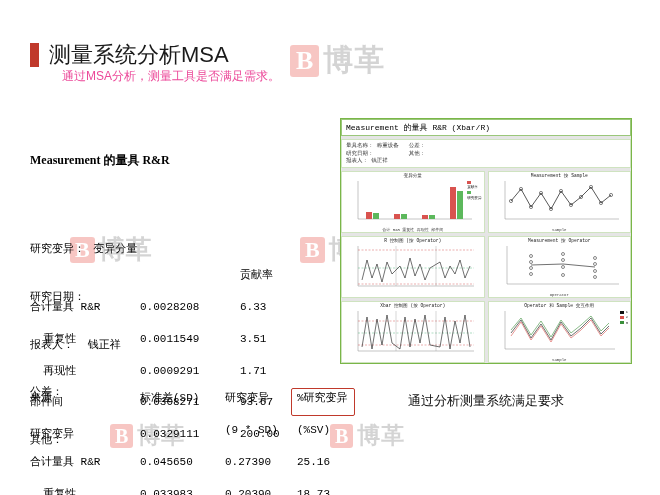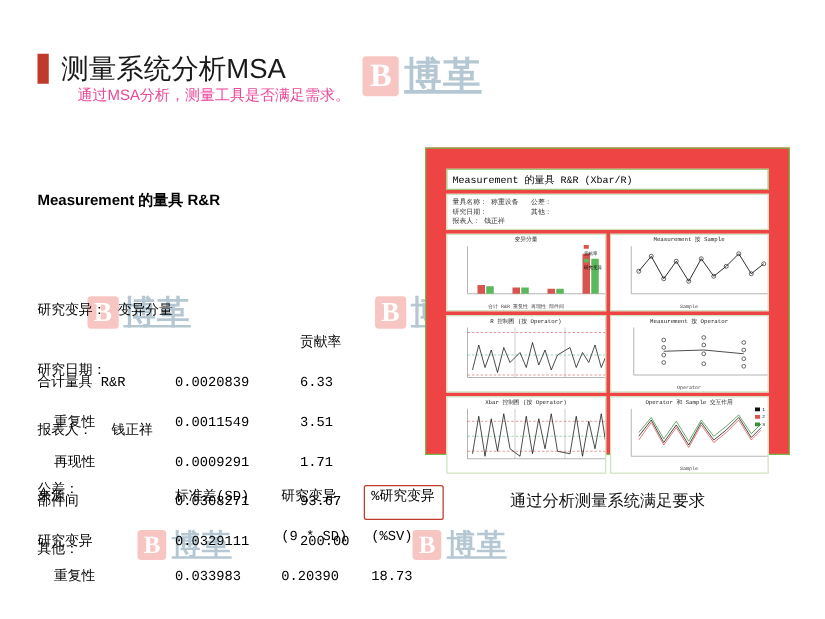--- a/index.html
+++ b/index.html
@@ -7,21 +7,21 @@
     width:660px;height:495px;overflow:hidden;background:#ffffff;
     font-family:"Liberation Sans", sans-serif;
     position:relative;
   }
   
   .wm{position:absolute;display:flex;align-items:center;gap:4px;opacity:.30;pointer-events:none;}
   .wm .bg-mark{
     background:#E8453C;color:#fff;font-weight:bold;font-family:"Liberation Serif",serif;
     display:inline-block;padding:1px 4px;border-radius:3px;line-height:1;
   }
-  .wm .bg-text{color:#0c4a6e;font-weight:bold;font-family:"Liberation Serif",serif;letter-spacing:1px;text-decoration:underline;}
+  .wm .bg-text{color:#737373;font-weight:bold;font-family:"Liberation Serif",serif;letter-spacing:1px;}
   .wm-a{top:40px;left:290px;}
   .wm-a .bg-mark{font-size:26px;padding:3px 6px;}
   .wm-a .bg-text{font-size:30px;}
   .wm-b{top:232px;left:70px;}
   .wm-b .bg-mark{font-size:22px;padding:2px 5px;}
   .wm-b .bg-text{font-size:26px;}
   .wm-c{top:232px;left:300px;}
   .wm-c .bg-mark{font-size:22px;padding:2px 5px;}
   .wm-c .bg-text{font-size:26px;}
   .wm-d{top:420px;left:110px;}
@@ -33,41 +33,41 @@
 
   
   .title-row{position:absolute;left:30px;top:40px;display:flex;align-items:center;gap:10px;}
   .title-bar{width:9px;height:24px;background:#C0392B;}
   .title-text{font-size:22px;color:#1a1a1a;font-family:"Liberation Sans",sans-serif;}
   .subtitle{position:absolute;left:62px;top:68px;font-size:12px;color:#ec4899;}
 
   
   .report{
     position:absolute;left:30px;top:120px;width:300px;
-    font-family:Liberation Sans, sans-serif;font-size:11px;color:#000;line-height:1.45;
+    font-family:Liberation Serif, serif;font-size:11px;color:#000;line-height:1.45;
     white-space:pre;
   }
   .report .hdr{font-weight:bold;font-size:12px;}
   .r-line{white-space:pre;}
 
   .block2{
     position:absolute;left:30px;top:375px;width:360px;
     font-family:"Liberation Mono", monospace;font-size:11px;color:#000;line-height:1.45;
     white-space:pre;
   }
   .hilite{
     position:absolute;left:291px;top:388px;width:62px;height:26px;
     border:1px solid #C0392B;border-radius:2px;
   }
   .concl{position:absolute;left:408px;top:392px;font-size:13px;color:#111;}
 
   
   .panel{
     position:absolute;left:340px;top:118px;width:292px;height:246px;
-    border:1px solid #7ab648;background:#ef4444;box-sizing:border-box;padding:16px;
+    border:1px solid #7ab648;background:#e5e5e5;box-sizing:border-box;padding:0;
   }
   .panel-title{
     font-family:"Liberation Mono", monospace;font-size:8px;color:#000;
     border:1px solid #9ac77a;background:#ffffff;padding:2px 4px;margin-bottom:3px;
   }
   .panel-info{
     display:flex;gap:10px;font-family:"Liberation Mono", monospace;font-size:5.5px;color:#333;
     background:#ffffff;border:1px solid #cfe3c0;padding:2px 4px;margin-bottom:3px;
   }
   .panel-info div{line-height:1.4;}
@@ -121,30 +121,31 @@
   <div style="height:8px"></div>
   <div class="r-line"><span>研究变异：</span>   <span>变异分量</span></div>
   <div class="r-line"><span>研究日期：</span>   <span></span></div>
   <div class="r-line"><span>报表人：</span>     <span>钱正祥</span></div>
   <div class="r-line"><span>公差：</span></div>
   <div class="r-line"><span>其他：</span></div>
 </div>
 
 <div style="position:absolute;left:30px;top:252px;width:310px;font-family:'Liberation Mono',monospace;font-size:11px;line-height:1.45;white-space:pre;">
 <div class="r-line"><span style="display:inline-block;width:210px"></span><span>贡献率</span></div>
-<div class="r-line"><span style="display:inline-block;width:110px">合计量具 R&amp;R</span><span style="display:inline-block;width:100px">0.0020839</span><span>6.33</span></div>
+<div class="r-line"><span style="display:inline-block;width:110px">合计量具 R&amp;R</span><span style="display:inline-block;width:100px">0.0028208</span><span>6.33</span></div>
 <div class="r-line"><span style="display:inline-block;width:110px">  重复性</span><span style="display:inline-block;width:100px">0.0011549</span><span>3.51</span></div>
 <div class="r-line"><span style="display:inline-block;width:110px">  再现性</span><span style="display:inline-block;width:100px">0.0009291</span><span>1.71</span></div>
 <div class="r-line"><span style="display:inline-block;width:110px">部件间</span><span style="display:inline-block;width:100px">0.0308271</span><span>93.67</span></div>
 <div class="r-line"><span style="display:inline-block;width:110px">研究变异</span><span style="display:inline-block;width:100px">0.0329111</span><span>200.00</span></div>
 </div>
 
 <div class="block2">
 <div class="r-line"><span style="display:inline-block;width:110px">来源</span><span style="display:inline-block;width:85px">标准差(SD)</span><span style="display:inline-block;width:72px">研究变异</span><span>%研究变异</span></div>
 <div class="r-line"><span style="display:inline-block;width:195px"></span><span style="display:inline-block;width:72px">(9 * SD)</span><span>(%SV)</span></div>
+<div class="r-line"><span style="display:inline-block;width:110px">合计量具 R&amp;R</span><span style="display:inline-block;width:85px">0.045650</span><span style="display:inline-block;width:72px">0.27390</span><span>25.16</span></div>
 <div class="r-line"><span style="display:inline-block;width:110px">  重复性</span><span style="display:inline-block;width:85px">0.033983</span><span style="display:inline-block;width:72px">0.20390</span><span>18.73</span></div>
 </div>
 <div class="hilite"></div>
 <div class="concl">通过分析测量系统满足要求</div>
 
 <div class="panel">
   <div class="panel-title">Measurement 的量具 R&amp;R (Xbar/R)</div>
   <div class="panel-info">
     <div>
       <div>量具名称： 称重设备</div>

